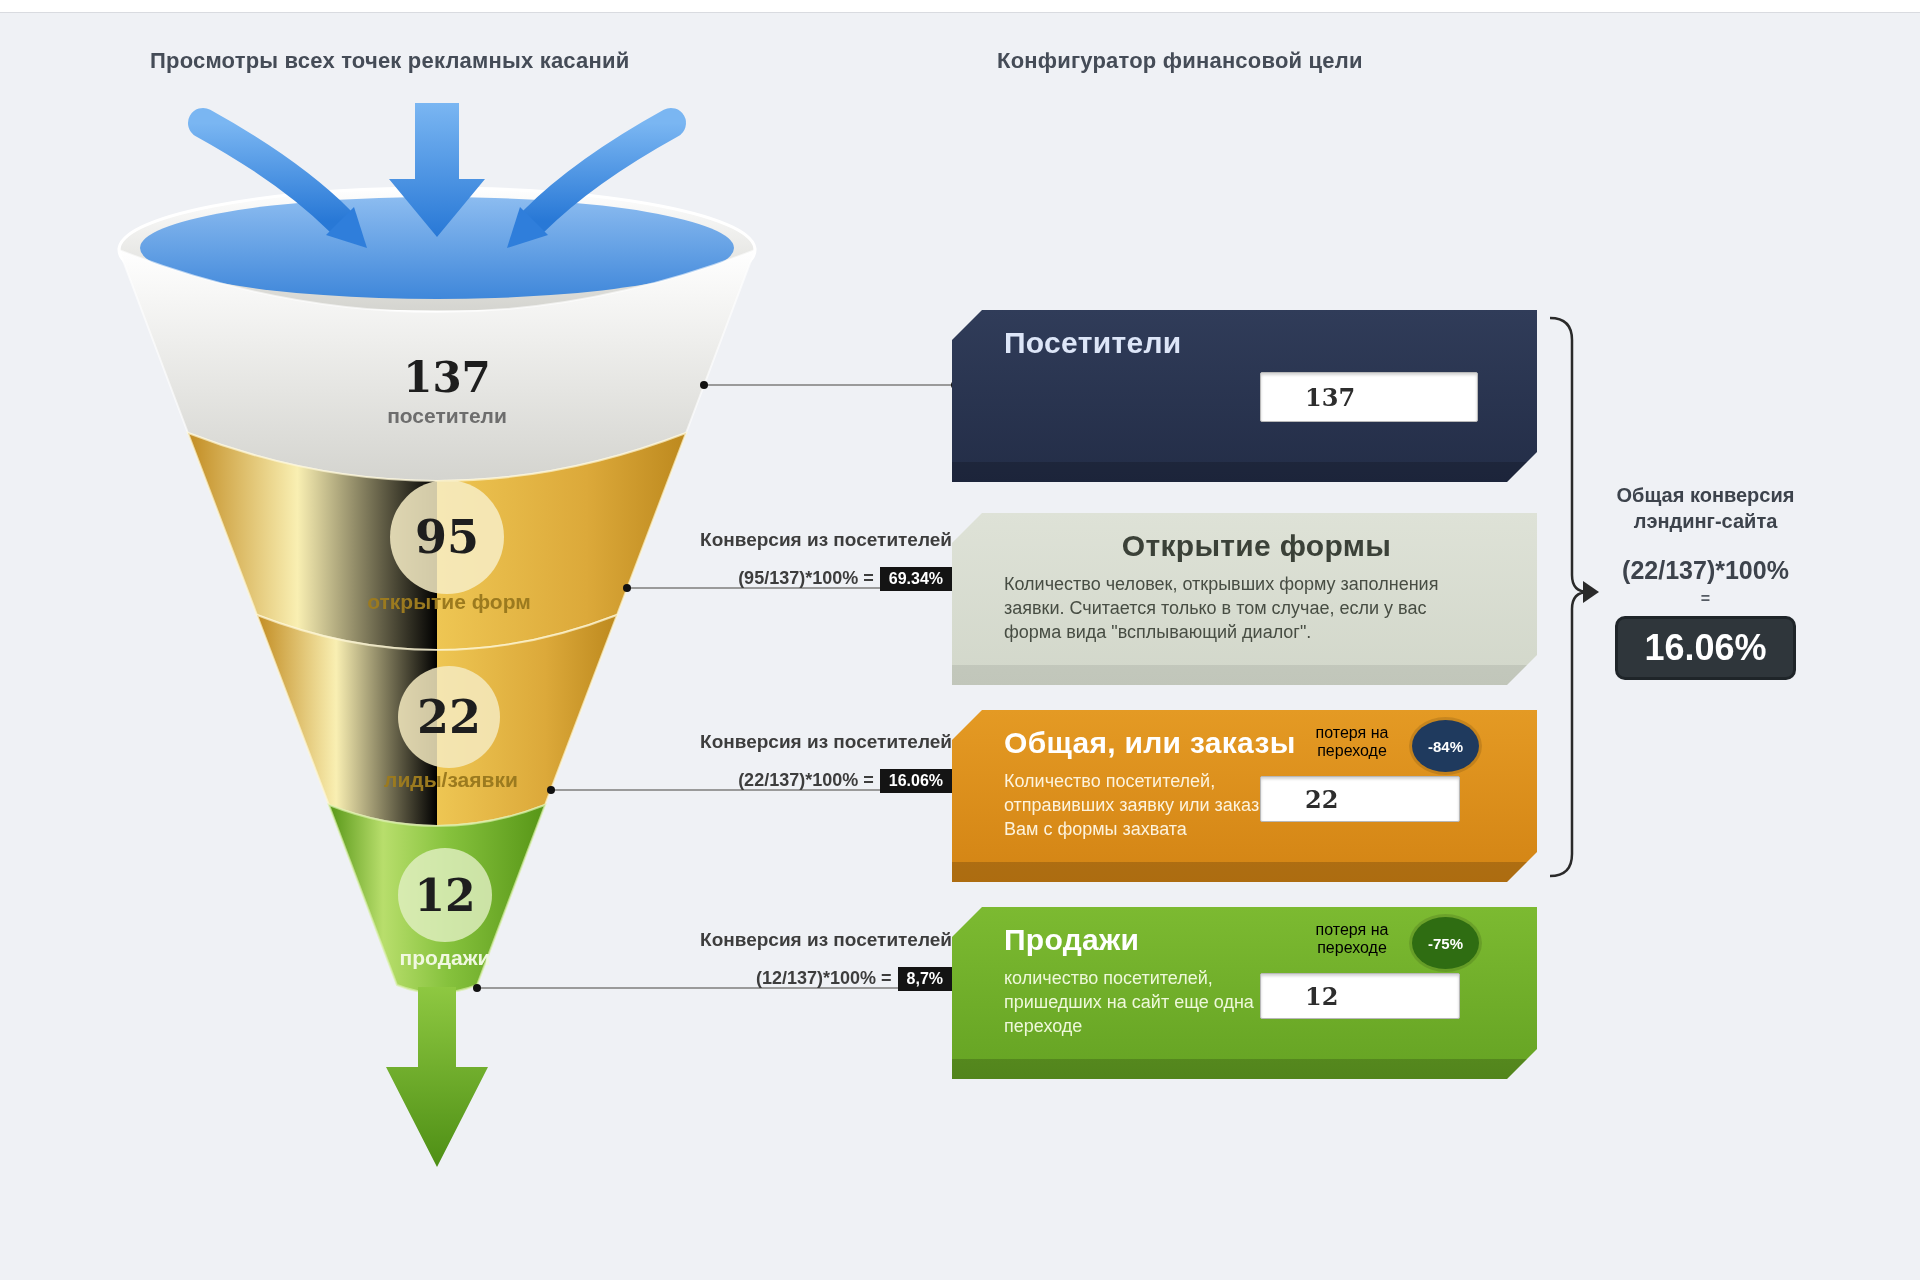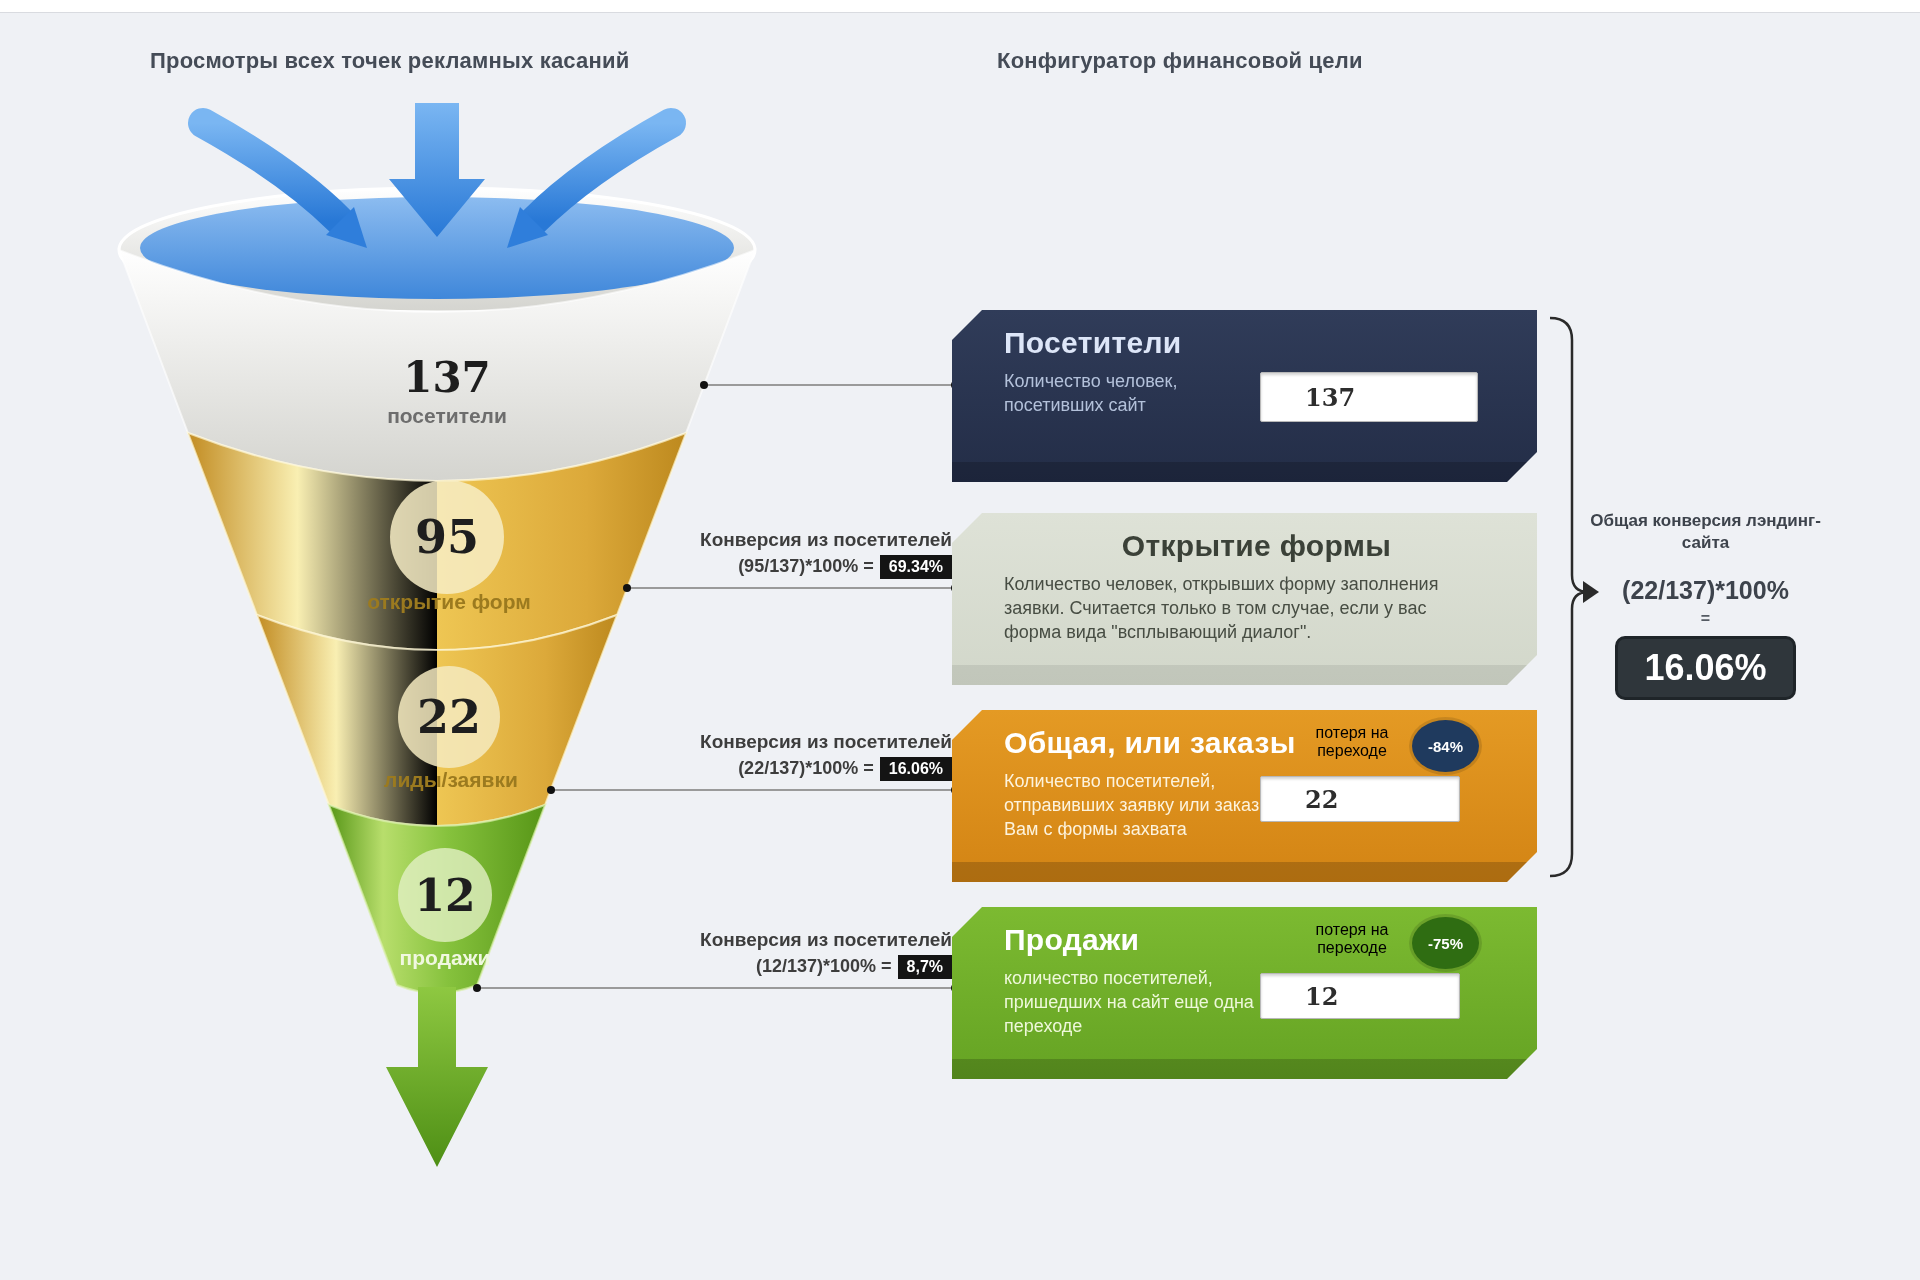--- a/index.html
+++ b/index.html
@@ -22,21 +22,21 @@
   .title-right { left:965px; }
 
   .funnel-wrap { position:absolute; left:85px; top:95px; width:720px; height:1100px; }
   .overlay-svg { position:absolute; left:0; top:0; width:1920px; height:1280px; z-index:2; pointer-events:none; }
 
   
   .conn-label {
     position:absolute; left:592px; width:360px; text-align:right; z-index:3;
   }
   .conn-label .conn-title { font-size:19px; font-weight:700; color:#3d3d3d; line-height:1.25; }
-  .conn-label .conn-formula { margin-top:3px; font-size:18px; font-weight:700; color:#3d3d3d;text-align:right; }
+  .conn-label .conn-formula { margin-top:15px; font-size:18px; font-weight:700; color:#3d3d3d;text-align:right; }
   .conn-badge {
     display:inline-block; background:#141414; color:#ffffff;
     font-size:16px; font-weight:700; padding:3px 9px; margin-left:6px;
     vertical-align:middle;
   }
   .conn-a { top:528px; } .conn-b { top:730px; } .conn-c { top:928px; }
 
   
   .card {
     position:absolute; left:952px; width:585px; height:172px; z-index:3;
@@ -76,21 +76,21 @@
   .loss-circle {
     position:absolute; right:58px; top:10px; width:67px; height:52px; border-radius:50%;
     display:flex; align-items:center; justify-content:center;
     color:#ffffff; font-size:15px; font-weight:700;
   }
   .card-orders .loss-circle { background:#1f3a5e; box-shadow:0 0 0 3px rgba(0,0,0,.12); }
   .card-sales  .loss-circle { background:#2f6d12; box-shadow:0 0 0 3px rgba(0,0,0,.12); }
 
   
   .summary { position:absolute; left:1578px; top:482px; width:255px; text-align:center; z-index:3; }
-  .summary-title { font-size:17px; font-weight:600; color:#3d434c; line-height:1.3;margin-top:28px; }
+  .summary-title { font-size:20px; font-weight:600; color:#3d434c; line-height:1.3; }
   .summary-formula { margin-top:22px; font-size:25px; font-weight:700; color:#3d434c; }
   .summary-equals { margin-top:5px; font-size:16px; font-weight:700; color:#555b63; }
   .summary-badge {
     display:inline-block; margin-top:8px; background:#2f363b; border:3px solid #1f2529;
     border-radius:10px; padding:8px 26px; color:#ffffff; font-size:36px; font-weight:700;
   }
 
   
   .stage-value { font-family:"DejaVu Serif", serif; font-weight:700; fill:#1e1e1e; text-anchor:middle; }
   .stage-label { font-family:"Liberation Sans", sans-serif; font-weight:700; font-size:21px; text-anchor:middle; }
@@ -211,21 +211,20 @@
   <div class="conn-title">Конверсия из посетителей</div>
   <div class="conn-formula"><span>(22/137)*100% =</span><span class="conn-badge">16.06%</span></div>
 </div>
 <div class="conn-label conn-c">
   <div class="conn-title">Конверсия из посетителей</div>
   <div class="conn-formula"><span>(12/137)*100% =</span><span class="conn-badge">8,7%</span></div>
 </div>
 
 <div class="card card-visitors">
   <div class="card-title">Посетители</div>
-  <div class="card-desc">Количество человек, посетивших сайт</div>
   <input class="num-input" type="text" value="137" style="">
   <div class="card-fold"></div>
 </div>
 
 <div class="card card-form">
   <div class="card-title">Открытие формы</div>
   <div class="card-desc">Количество человек, открывших форму заполнения заявки. Считается только в том случае, если у вас форма вида "всплывающий диалог".</div>
   <div class="card-fold"></div>
 </div>
 

